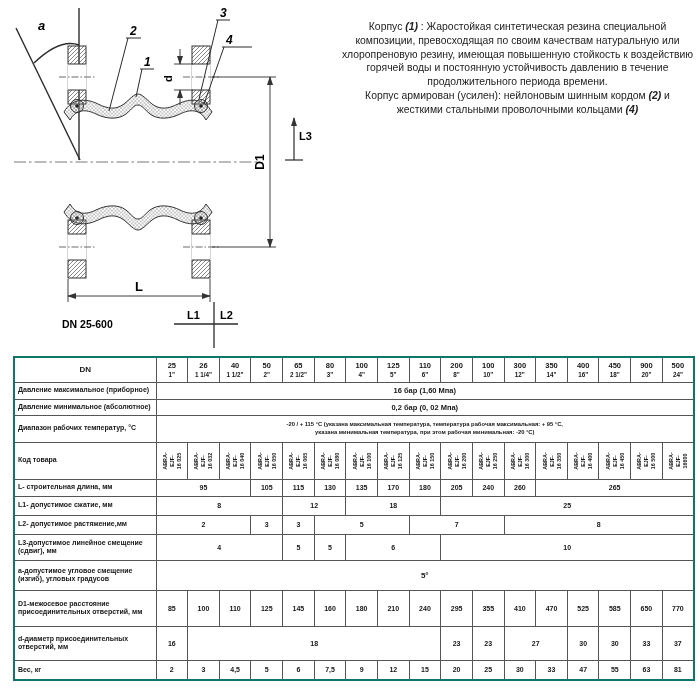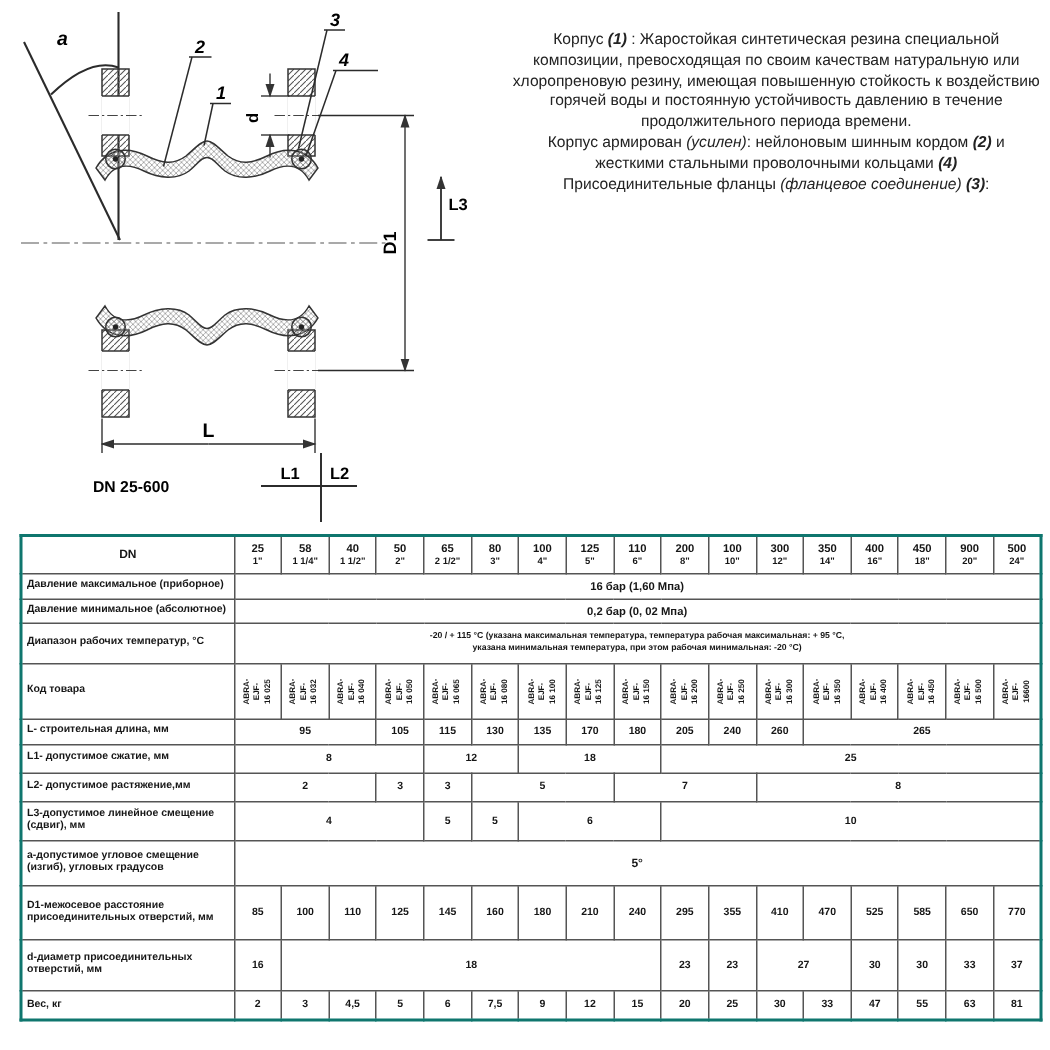--- a/index.html
+++ b/index.html
@@ -5,21 +5,21 @@
   html,body { margin:0; padding:0; }
   body {
     width:700px; height:700px; background:#ffffff; position:relative;
     font-family:"Liberation Sans", sans-serif; color:#1a1a1a; overflow:hidden;
   }
   
   #description { position:absolute; left:341px; top:20px; width:353px;
     font-size:10.4px; line-height:1.33; color:#222; }
   #description p { margin:0;text-align:center; }
   .seg-bi { font-weight:bold; font-style:italic; }
-  .seg-i  { font-style:italic; }
+  .seg-i  { }
 
   
   #drawing-wrap { position:absolute; left:4px; top:2px; }
 
   
   #spec-table { position:absolute; left:13px; top:356px; width:682px; }
   #spec-table table { border-collapse:collapse; table-layout:fixed; width:682px;
     border:2px solid #0f766e; color:#161616; }
   #spec-table td, #spec-table th { border:1px solid #555; padding:0;
     text-align:center; font-weight:bold; vertical-align:middle; overflow:hidden; }
@@ -185,21 +185,20 @@
   <text x="183" y="317" font-size="11" font-weight="bold" data-name="label-dim-l1">L1</text>
   <text x="216" y="317" font-size="11" font-weight="bold" data-name="label-dim-l2">L2</text>
 
   <text x="58" y="326" font-size="10.5" font-weight="bold" data-name="dn-range-label">DN 25-600</text>
 </svg>
 </div>
 
 <div id="description" data-name="description-text">
     <p data-name="description-paragraph"><span data-name="description-segment">Корпус </span><span class="seg-bi" data-name="description-segment">(1)</span><span data-name="description-segment"> : Жаростойкая синтетическая резина специальной композиции, превосходящая по своим качествам натуральную или хлоропреновую резину, имеющая повышенную стойкость к воздействию горячей воды и постоянную устойчивость давлению в течение продолжительного периода времени.</span></p>
     <p data-name="description-paragraph"><span data-name="description-segment">Корпус армирован </span><span class="seg-i" data-name="description-segment">(усилен)</span><span data-name="description-segment">: нейлоновым шинным кордом </span><span class="seg-bi" data-name="description-segment">(2)</span><span data-name="description-segment"> и жесткими стальными проволочными кольцами </span><span class="seg-bi" data-name="description-segment">(4)</span></p>
-    <p data-name="description-paragraph"><span data-name="description-segment">Присоединительные фланцы </span><span class="seg-i" data-name="description-segment">(фланцевое соединение)</span><span data-name="description-segment"> </span><span class="seg-bi" data-name="description-segment">(3)</span><span data-name="description-segment">:</span></p>
   </div>
 
 <div id="spec-table" data-name="spec-table">
   <table data-name="spec-table-grid">
       <colgroup>
         <col style="width: 142px;">
         <col>
         <col>
         <col>
         <col>
@@ -218,21 +217,21 @@
         <col>
       </colgroup>
       <thead>
         <tr data-name="row-header">
           <th class="label label-dn" data-name="header-dn">DN</th>
           <th data-name="header-dn-column">
             <div class="dn-num">25</div>
             <div class="dn-inch">1"</div>
           </th>
           <th data-name="header-dn-column">
-            <div class="dn-num">58</div>
+            <div class="dn-num">26</div>
             <div class="dn-inch">1 1/4"</div>
           </th>
           <th data-name="header-dn-column">
             <div class="dn-num">40</div>
             <div class="dn-inch">1 1/2"</div>
           </th>
           <th data-name="header-dn-column">
             <div class="dn-num">50</div>
             <div class="dn-inch">2"</div>
           </th>

